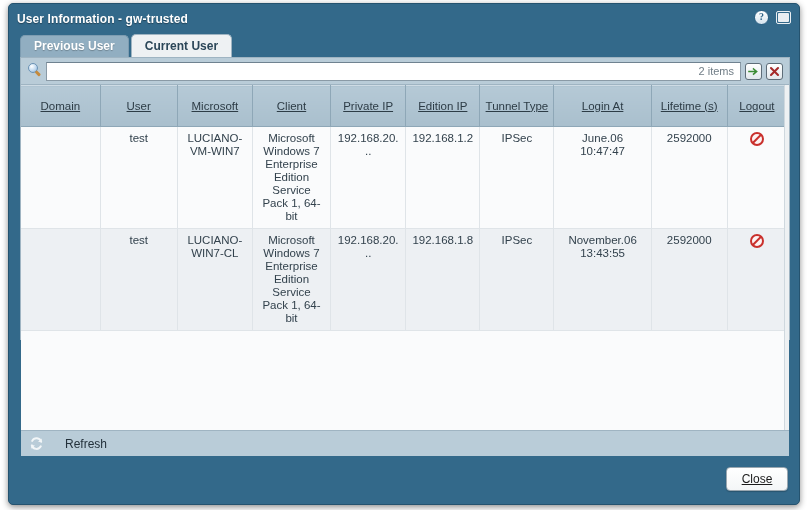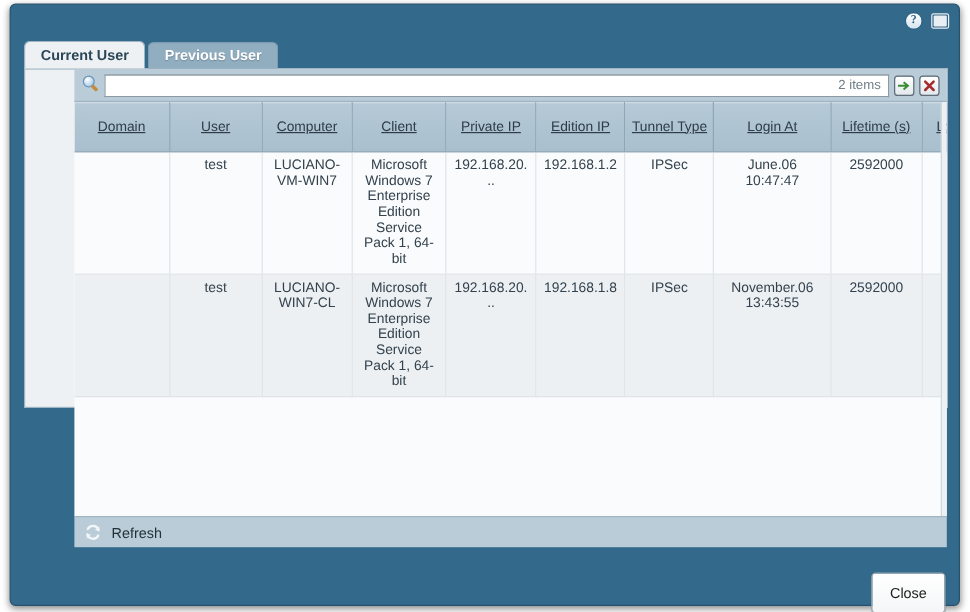--- a/index.html
+++ b/index.html
@@ -128,21 +128,20 @@
   
   #panel-body {
     position: absolute;
     left: 11px;
     top: 53px;
     width: 770px;
     height: 283px;
     background: #eef1f3;
     border: 1px solid #9fb4c2;
     box-sizing: border-box;
-    padding-left: 41px;
   }
 
   
   #search-toolbar {
     height: 27px;
     background: #b9ccd8;
     border-bottom: 1px solid #9fb4c2;
     display: flex;
     align-items: center;
     padding: 0 6px;
@@ -291,75 +290,77 @@
     background: #b9ccd8;
     border-top: 1px solid #9fb4c2;
     display: flex;
     align-items: center;
     padding-left: 8px;
     box-sizing: border-box;
   }
   #refresh-btn {
     display: flex;
     align-items: center;
-    gap: 8px;
+    gap: 21px;
     cursor: pointer;
     font-size: 12px;
     color: #23313b;
   }
   .refresh-glyph {
     width: 15px; height: 15px;
     display: inline-block;
   }
 
   
   #footer-area {
     position: absolute;
     left: 0;
     right: 0;
     bottom: 0;
     height: 45px;
   }
   #close-button {
     position: absolute;
     right: 11px;
-    top: 18px;
+    top: 8px;
     width: 62px;
-    height: 34px;
+    height: 24px;
     background: linear-gradient(#ffffff, #f4f6f7);
     border: 1px solid #9aa7b0;
     border-radius: 4px;
     color: #1b1b1b;
     font-size: 12px;
     font-family: "Liberation Sans", sans-serif;
     cursor: pointer;
     box-shadow: 0 1px 1px rgba(0,0,0,0.2);
+    text-decoration: underline;
   }
 </style>
 </head>
 <body>
 
 <div id="dialog-window">
 
   <div id="title-bar">
+    <span id="dialog-title">User Information - gw-trusted</span>
     <div id="title-bar-controls">
       <div class="title-icon-btn">
         <div class="help-circle">?</div>
       </div>
       <div class="title-icon-btn">
         <div class="win-box">
             <i></i>
           </div>
       </div>
     </div>
   </div>
 
   <div id="tab-strip">
+    <div class="tab inactive">Previous User</div>
     <div class="tab active">Current User</div>
-    <div class="tab inactive">Previous User</div>
   </div>
 
   <div id="panel-body">
 
     <div id="search-toolbar">
       <div id="search-icon">
         <div class="lens"></div>
         <div class="handle"></div>
       </div>
       <div id="search-field-wrap">
@@ -389,21 +390,21 @@
             <col style="width:74px">
             <col style="width:74px">
             <col style="width:97px">
           <col style="width:76px">
             <col style="width:59px">
         </colgroup>
         <thead>
           <tr>
             <th>Domain</th>
             <th>User</th>
-            <th>Computer</th>
+            <th>Microsoft</th>
             <th>Client</th>
             <th>Private IP</th>
             <th>Edition IP</th>
             <th>Tunnel Type</th>
             <th>Login At</th>
             <th>Lifetime (s)</th>
             <th>Logout</th>
           </tr>
         </thead>
         <tbody>

